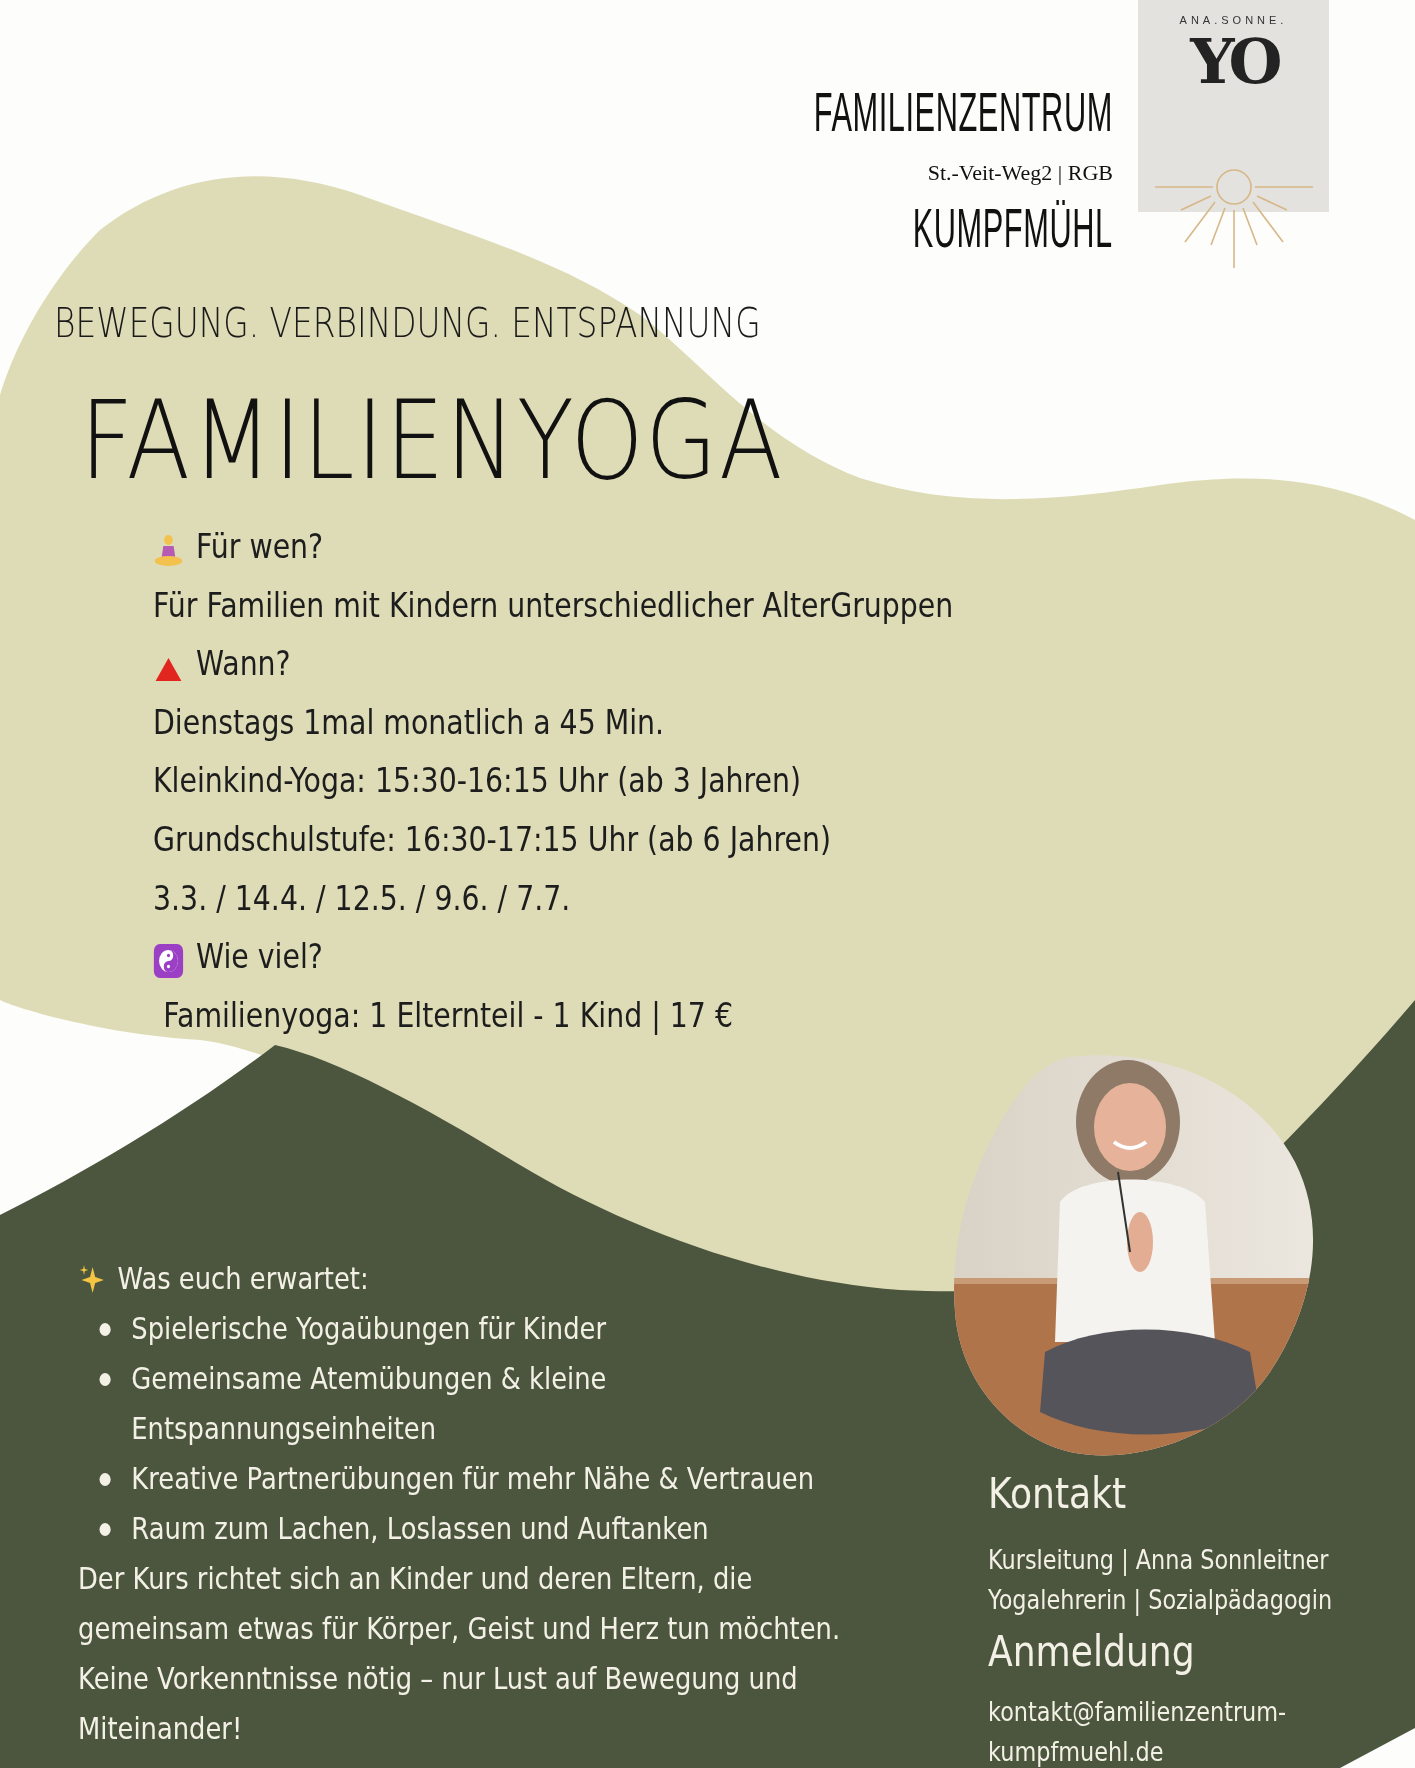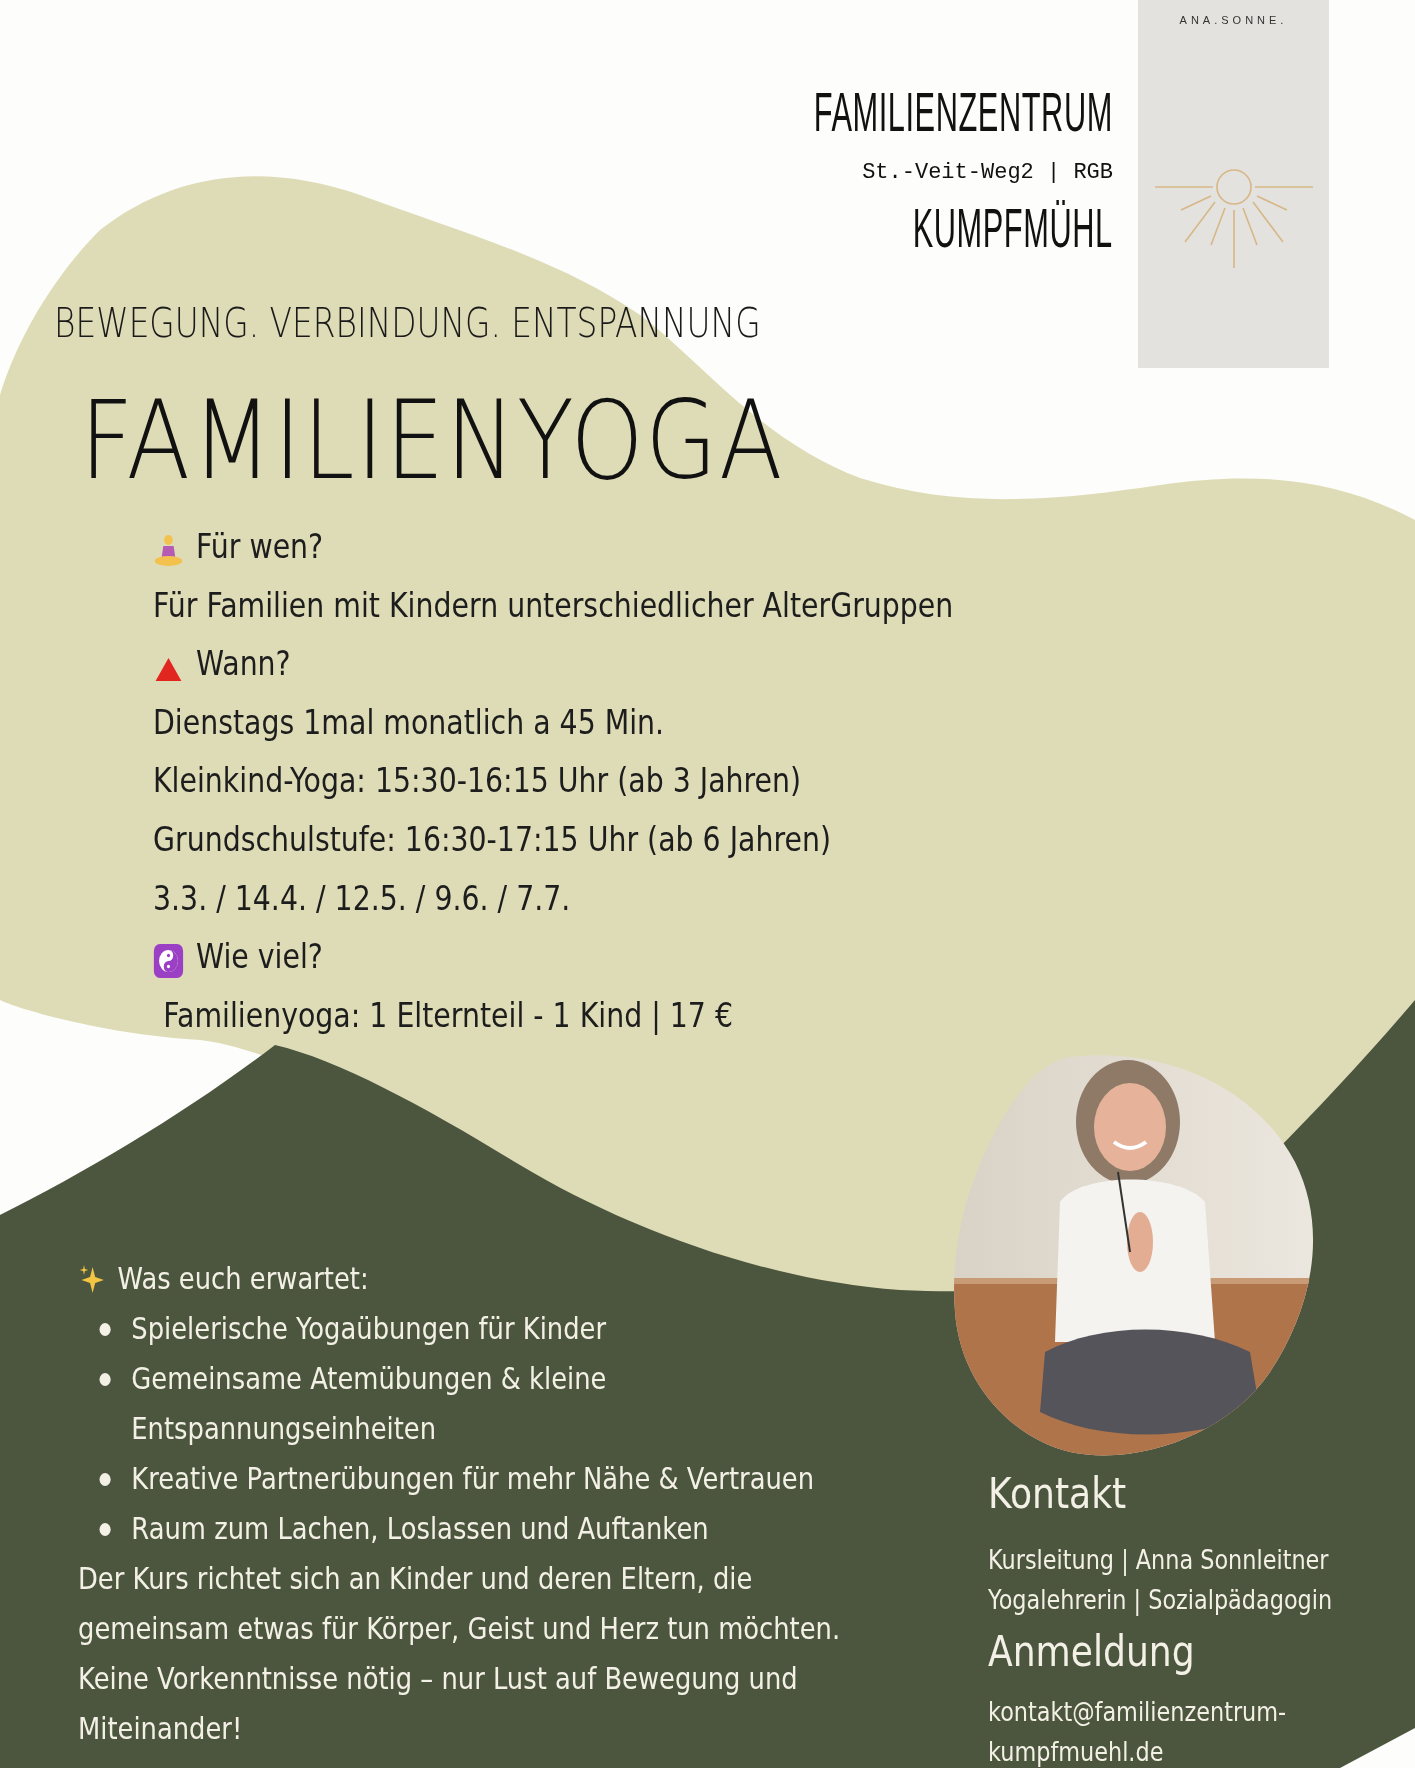--- a/index.html
+++ b/index.html
@@ -1,20 +1,20 @@
 <!DOCTYPE html>
 <html><head>
 <meta charset="utf-8">
 <style>
   html, body { margin:0; padding:0; }
   body { width:1415px; height:1768px; position:relative; overflow:hidden; background:#fdfdfb; font-family:"DejaVu Sans", sans-serif; }
   .abs { position:absolute; }
   svg.bg { position:absolute; left:0; top:0; }
   .hdr-big { font-family:"Liberation Sans Narrow","Liberation Sans", sans-serif; font-stretch:condensed; color:#111; letter-spacing:1px; text-align:right; transform-origin:right top; }
-  .logo { left:1138px; top:0; width:191px; height:368px; background:#e3e2de; }
+  .logo { left:1138px; top:0; width:191px; height:212px; background:#e3e2de; }
   .logo .brand { position:absolute; top:14px; left:0; width:100%; text-align:center; font-family:"Liberation Sans", sans-serif; font-size:11px; letter-spacing:4px; color:#333; }
   .logo .yoga { position:absolute; left:0; width:100%; text-align:center; font-family:"DejaVu Serif", serif; font-weight:bold; color:#232323; font-size:62px; line-height:56px; letter-spacing:-6px; }
   .subtitle { left:54px; top:300px; font-size:40px; color:#1a1a1a; font-family:"DejaVu Sans", sans-serif; transform:scaleX(0.82); transform-origin:left top; white-space:nowrap; font-weight:300; }
   .title { left:80px; top:378px; font-size:108px; color:#111; font-family:"DejaVu Sans", sans-serif; transform:scaleX(0.86); transform-origin:left top; white-space:nowrap; letter-spacing:2px; font-weight:300; }
   .info { left:153px; top:518px; font-size:33px; color:#1d1d1d; font-family:"DejaVu Sans", sans-serif; transform:scaleX(0.86); transform-origin:left top; white-space:nowrap; }
   .info .line { height:58.6px; line-height:58.6px; display:flex; align-items:center; }
   .info .emo { display:inline-block; width:36px; height:36px; margin-right:14px; position:relative; }
   .info .indent { padding-left:12px; }
   .dark-text { color:#f3f1e6; font-family:"DejaVu Sans", sans-serif; }
   .expect { left:78px; top:1254px; font-size:30px; transform:scaleX(0.86); transform-origin:left top; white-space:nowrap; }
@@ -35,25 +35,26 @@
   <path fill="#dedcb6" d="M 0 395 C 20 330, 60 270, 100 230 C 170 175, 260 160, 360 195 C 470 235, 560 260, 640 315 C 700 360, 760 440, 860 478 C 960 510, 1060 500, 1160 485 C 1260 470, 1340 480, 1415 520 L 1415 1768 L 0 1768 Z"></path>
 
   <path fill="#fdfdfb" d="M 0 1000 C 20 1010, 110 1035, 200 1040 C 240 1045, 275 1060, 300 1070 L 0 1215 Z"></path>
 
   <path fill="#4c553e" d="M 0 1215 C 90 1170, 190 1110, 275 1045 C 340 1060, 430 1110, 520 1165 C 620 1225, 760 1280, 900 1290 C 1000 1295, 1080 1285, 1150 1270 C 1230 1200, 1330 1100, 1415 1000 L 1415 1768 L 0 1768 Z"></path>
 
   <path fill="#fdfdfb" d="M 1340 1768 L 1415 1728 L 1415 1768 Z"></path>
 </svg>
 
 <div class="abs hdr-big" style="right:302px; top:80px; font-size:56px; line-height:64px; transform:scaleX(0.55);">FAMILIENZENTRUM</div>
-<div class="abs" style="right:302px; top:160px; font-size:22px; color:#111; font-family:Liberation Mono, monospace; white-space:nowrap;">St.-Veit-Weg2 | RGB</div>
+<div class="abs" style="right:302px; top:160px; font-size:22px; color:#111; font-family:Liberation Serif, serif; white-space:nowrap;">St.-Veit-Weg2 | RGB</div>
 <div class="abs hdr-big" style="right:302px; top:196px; font-size:56px; line-height:64px; transform:scaleX(0.55);">KUMPFMÜHL</div>
 
 <div class="abs logo">
   <div class="brand">ANA.SONNE.</div>
+  <div class="yoga" style="top:34px;">YO</div>
   <svg style="position:absolute; left:15px; top:160px;" width="162" height="110" viewBox="0 0 162 110">
     <g stroke="#d7b787" stroke-width="1.6" fill="none">
       <circle cx="81" cy="27" r="17"></circle>
       <line x1="2" y1="27" x2="60" y2="27"></line>
       <line x1="102" y1="27" x2="160" y2="27"></line>
       <line x1="81" y1="50" x2="81" y2="108"></line>
       <line x1="62" y1="42" x2="32" y2="82"></line>
       <line x1="100" y1="42" x2="130" y2="82"></line>
       <line x1="58" y1="36" x2="28" y2="50"></line>
       <line x1="104" y1="36" x2="134" y2="50"></line>

